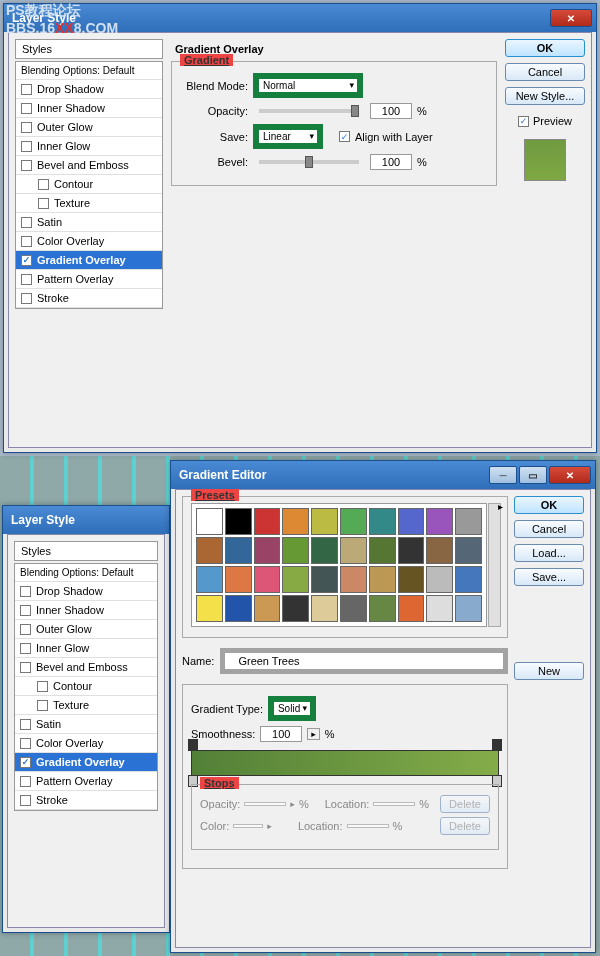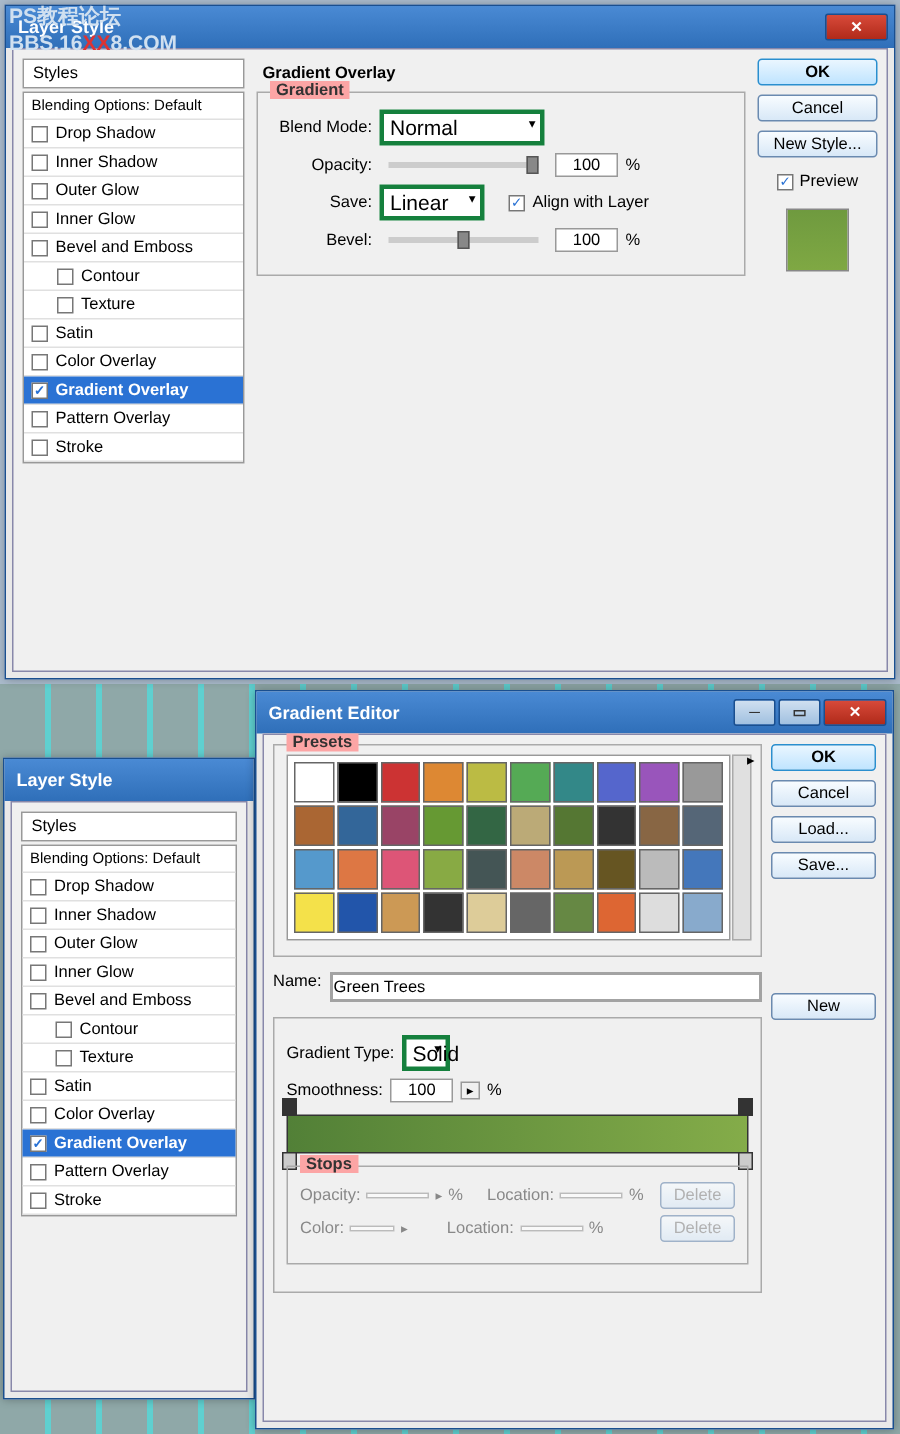--- a/index.html
+++ b/index.html
@@ -14,46 +14,46 @@
 .styles-col { width: 148px; }
 .styles-hdr { background: #fff; border: 1px solid #999; padding: 3px 6px; font-size: 11px; margin-bottom: 2px; }
 .styles-list { background: #fff; border: 1px solid #999; font-size: 11px; }
 .styles-list .row { display: flex; align-items: center; padding: 3px 5px; border-bottom: 1px solid #e0e0e0; gap: 5px; }
 .styles-list .row.bo { font-size: 10px; }
 .styles-list .row.sub { padding-left: 22px; }
 .styles-list .row.sel { background: #2a72d4; color: #fff; font-weight: bold; }
 .cb { width: 11px; height: 11px; border: 1px solid #777; background: #fff; display: inline-flex; align-items: center; justify-content: center; font-size: 9px; color: #2a72d4; }
 .center-col { flex: 1; padding: 2px; }
 .fieldset { border: 1px solid #aaa; padding: 6px 8px 10px; margin-bottom: 8px; position: relative; }
-.fieldset > .legend { position: absolute; top: -8px; left: 8px; background: #fca5a5; padding: 0 4px; font-size: 11px; font-weight: bold; color: #333; }
+.fieldset > .legend { position: absolute; top: -8px; left: 8px; background: #ef4444; padding: 0 4px; font-size: 11px; font-weight: bold; color: #333; text-decoration: underline; }
 .form-row { display: flex; align-items: center; font-size: 11px; margin: 5px 0; gap: 5px; }
 .form-row .lbl { width: 68px; text-align: right; }
-.select { border: 3px solid #15803d; background: #fff; padding: 1px 16px 1px 4px; font-size: 14px; position: relative; }
+.select { border: 6px solid #15803d; background: #fff; padding: 1px 16px 1px 4px; font-size: 10px; position: relative; }
 .select::after { content: "▾"; position: absolute; right: 3px; top: 1px; font-size: 9px; }
 .num { width: 42px; border: 1px solid #999; background: #fff; padding: 1px 3px; font-size: 11px; text-align: center; }
 .slider { width: 100px; height: 4px; background: #ccc; position: relative; margin: 0 6px; }
 .slider .thumb { position: absolute; top: -4px; width: 8px; height: 12px; background: #888; border: 1px solid #555; }
 .grad-swatch { width: 110px; height: 16px; border: 1px solid #333; background: linear-gradient(90deg,#4a762f,#7fa843); }
 .grad-swatch::after { content: "▾"; float: right; margin-right: -14px; font-size: 9px; }
 .angle { width: 24px; height: 24px; border: 1px solid #777; border-radius: 50%; position: relative; background: #fff; }
 .angle::after { content: ""; position: absolute; left: 11px; top: 2px; width: 1px; height: 10px; background: #333; }
 .right-col { width: 80px; display: flex; flex-direction: column; gap: 6px; align-items: stretch; }
 .btn { border: 1px solid #6a8ab0; border-radius: 3px; background: linear-gradient(#f8fcff,#d8e8f7); font-size: 11px; padding: 2px 0; text-align: center; }
 .btn.ok { border: 1px solid #2a8fcf; background: linear-gradient(#eaf6ff,#bfe4ff); font-weight: bold; }
 .prev-chk { display: flex; align-items: center; gap: 4px; font-size: 11px; margin-top: 4px; justify-content: center; }
 .prev-sw { width: 42px; height: 42px; border: 1px solid #888; background: linear-gradient(#6f9a3f,#7fa843); margin: 6px auto; }
 .watermark { position: absolute; top: 2px; left: 6px; font-size: 14px; color: #d0e0f0; z-index: 5; font-weight: bold; }
 .watermark .x { color: #d33; }
 
 .ge-body { display: flex; gap: 6px; }
 .ge-left { flex: 1; }
 .presets-grid { background: #fff; border: 1px solid #999; padding: 4px; display: grid; grid-template-columns: repeat(10, 1fr); gap: 2px; height: 124px; }
 .sw { border: 1px solid #666; }
-.ge-name { display: flex; align-items: flex-start; gap: 6px; font-size: 11px; margin: 10px 0; }
-.ge-name input { flex: 1; border: 2px solid #a3a3a3; padding: 2px 0; font-size: 11px; }
+.ge-name { display: flex; align-items: center; gap: 6px; font-size: 11px; margin: 10px 0; }
+.ge-name input { flex: 1; border: 5px solid #a3a3a3; padding: 2px 13px; font-size: 11px; }
 .grad-bar { height: 26px; border: 1px solid #333; background: linear-gradient(90deg,#528037,#84ac49); margin: 8px 0; position: relative; }
 .stop { position: absolute; bottom: -12px; width: 10px; height: 12px; background: #ccc; border: 1px solid #333; }
 .stop.tp { top: -12px; bottom: auto; background: #333; }
 .hexrow { display: flex; justify-content: space-between; font-size: 16px; font-weight: bold; margin: 12px 0 4px; }
 .hexrow span::before { content: "◆ "; color: #6a9a3a; font-size: 12px; }
 .hexrow span:last-child::after { content: " ◆"; color: #8fc050; font-size: 12px; }
 .hexrow span:last-child::before { content: ""; }
 .stops-row { display: flex; align-items: center; gap: 4px; font-size: 11px; color: #888; margin: 4px 0; }
 .stops-row .num, .stops-row .btn { opacity: 0.6; }
 .scrollwrap { position: relative; }
@@ -296,21 +296,21 @@
         </div>
         <div style="position:absolute;right:4px;top:4px;font-size:10px">▸</div>
       </div>
       <div class="ge-name">
         <span>Name:</span>
         <input value="Green Trees" style="">
       </div>
       <div class="fieldset">
         <div class="form-row">
           <span>Gradient Type:</span>
-          <span class="select" style="width:32px">Solid</span>
+          <span class="select" style="width:48px">Solid</span>
         </div>
         <div class="form-row">
           <span>Smoothness:</span>
           <span class="num">100</span>
           <span style="border:1px solid #999;padding:0 3px;font-size:9px">▸</span>
           <span>%</span>
         </div>
         <div class="grad-bar">
           <div class="stop tp" style="left:-4px"></div>
           <div class="stop tp" style="right:-4px"></div>

